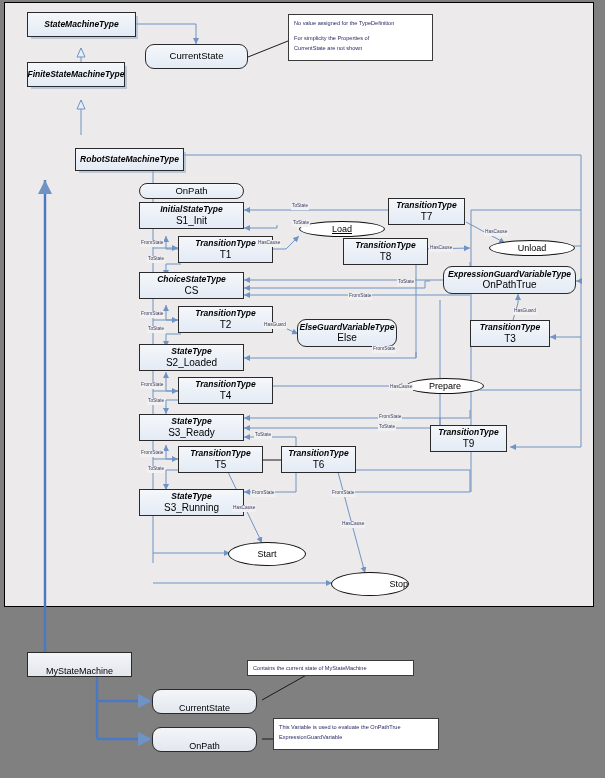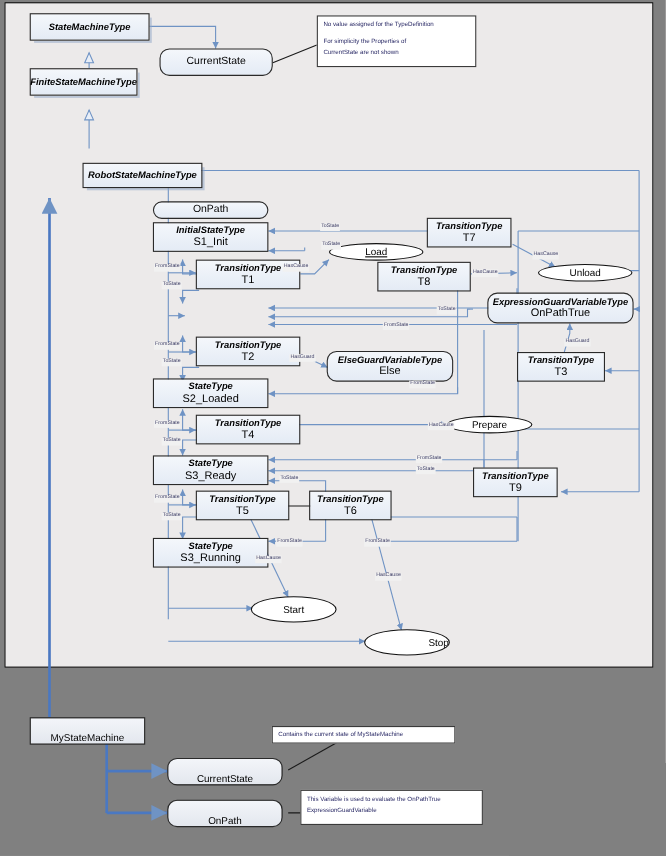--- a/index.html
+++ b/index.html
@@ -199,20 +199,24 @@
 
   <div class="node stadium single" style="left:139px;top:183px;width:105px;height:16px;">
     <span class="t2">OnPath</span>
   </div>
 
   <div class="node" style="left:139px;top:202px;width:105px;height:27px;">
     <span class="t1">InitialStateType</span>
     <span class="t2">S1_Init</span>
   </div>
 
+  <div class="node" style="left:139px;top:272px;width:105px;height:27px;">
+    <span class="t1">ChoiceStateType</span>
+    <span class="t2">CS</span>
+  </div>
 
   <div class="node" style="left:139px;top:344px;width:105px;height:27px;">
     <span class="t1">StateType</span>
     <span class="t2">S2_Loaded</span>
   </div>
 
   <div class="node" style="left:139px;top:414px;width:105px;height:27px;">
     <span class="t1">StateType</span>
     <span class="t2">S3_Ready</span>
   </div>
@@ -260,21 +264,21 @@
   <div class="node" style="left:343px;top:238px;width:85px;height:27px;">
     <span class="t1">TransitionType</span>
     <span class="t2">T8</span>
   </div>
 
   <div class="node" style="left:430px;top:425px;width:77px;height:27px;">
     <span class="t1">TransitionType</span>
     <span class="t2">T9</span>
   </div>
 
-  <div class="node rounded" style="left:297px;top:319px;width:115px;height:28px;">
+  <div class="node rounded" style="left:297px;top:319px;width:100px;height:28px;">
     <span class="t1">ElseGuardVariableType</span>
     <span class="t2">Else</span>
   </div>
 
   <div class="node rounded" style="left:443px;top:266px;width:133px;height:28px;">
     <span class="t1">ExpressionGuardVariableType</span>
     <span class="t2">OnPathTrue</span>
   </div>
 
   <div class="ellipse" style="left:299px;top:221px;width:86px;height:16px;text-decoration:underline;">

